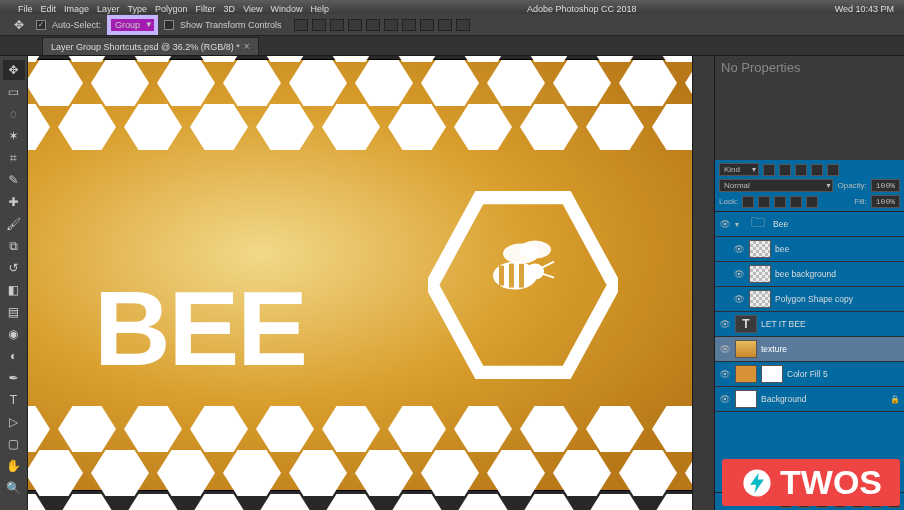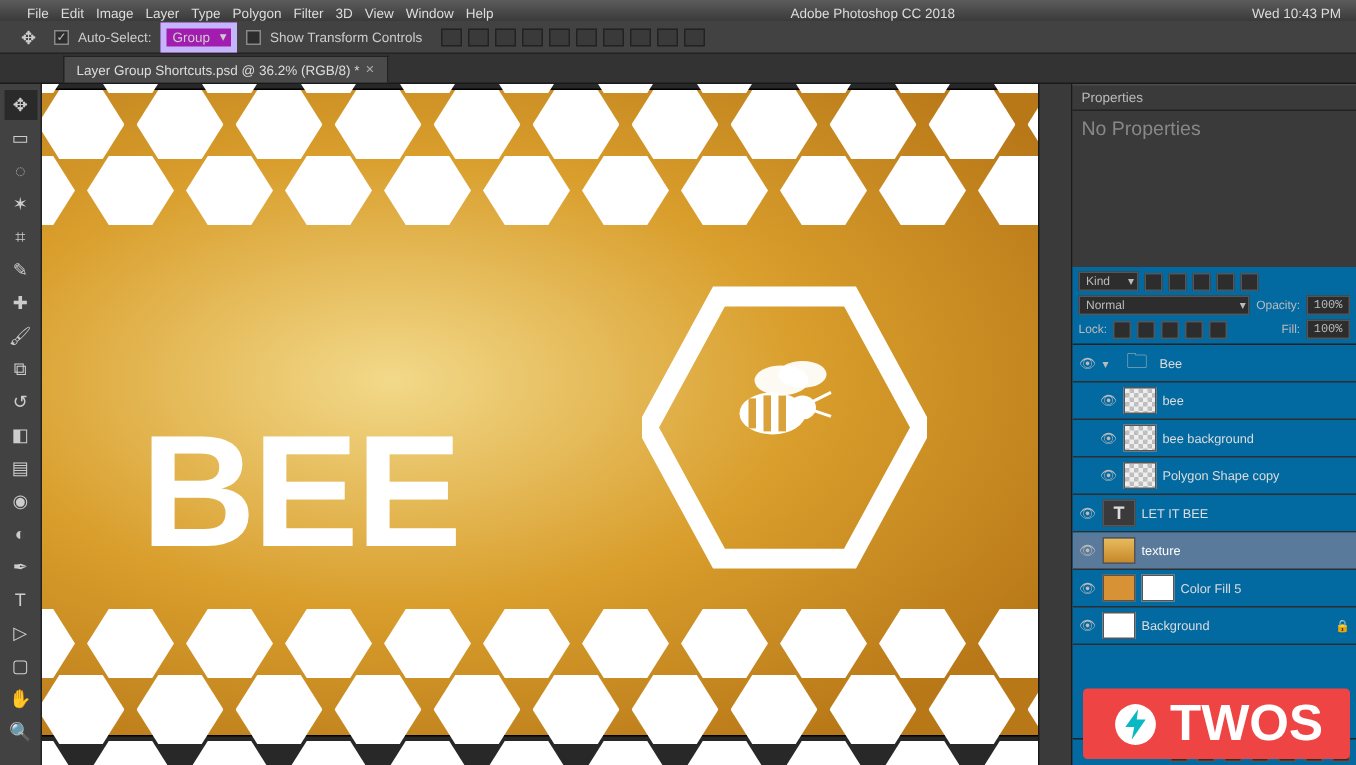--- a/index.html
+++ b/index.html
@@ -353,21 +353,20 @@
         <svg viewBox="0 0 100 100" style="position:absolute;inset:0">
           <polygon points="27,4 73,4 98,50 73,96 27,96 2,50" fill="none" stroke="#fff" stroke-width="7"></polygon>
         </svg>
       </div>
     </div>
   </div>
 
   <div class="panels-right"></div>
 
   <div class="panels">
-    <div class="panel-header">Properties</div>
     <div class="properties-body">No Properties</div>
 
     <div class="layers-body">
       <div class="layers-controls">
         <div class="lc-row">
           <span class="select" style="width:40px">Kind</span>
           <span class="ico"></span>
           <span class="ico"></span>
           <span class="ico"></span>
           <span class="ico"></span>

